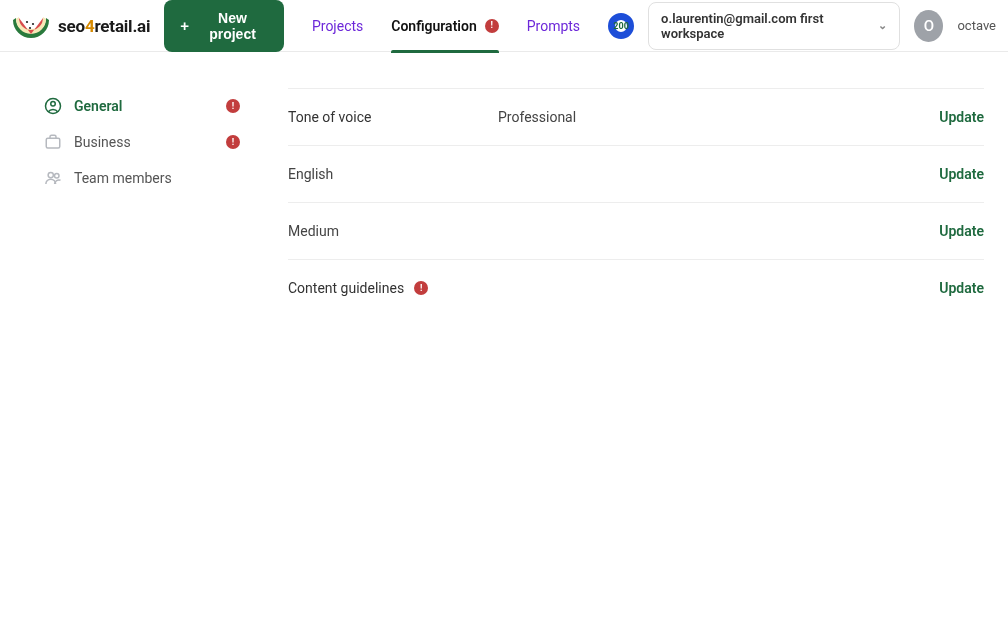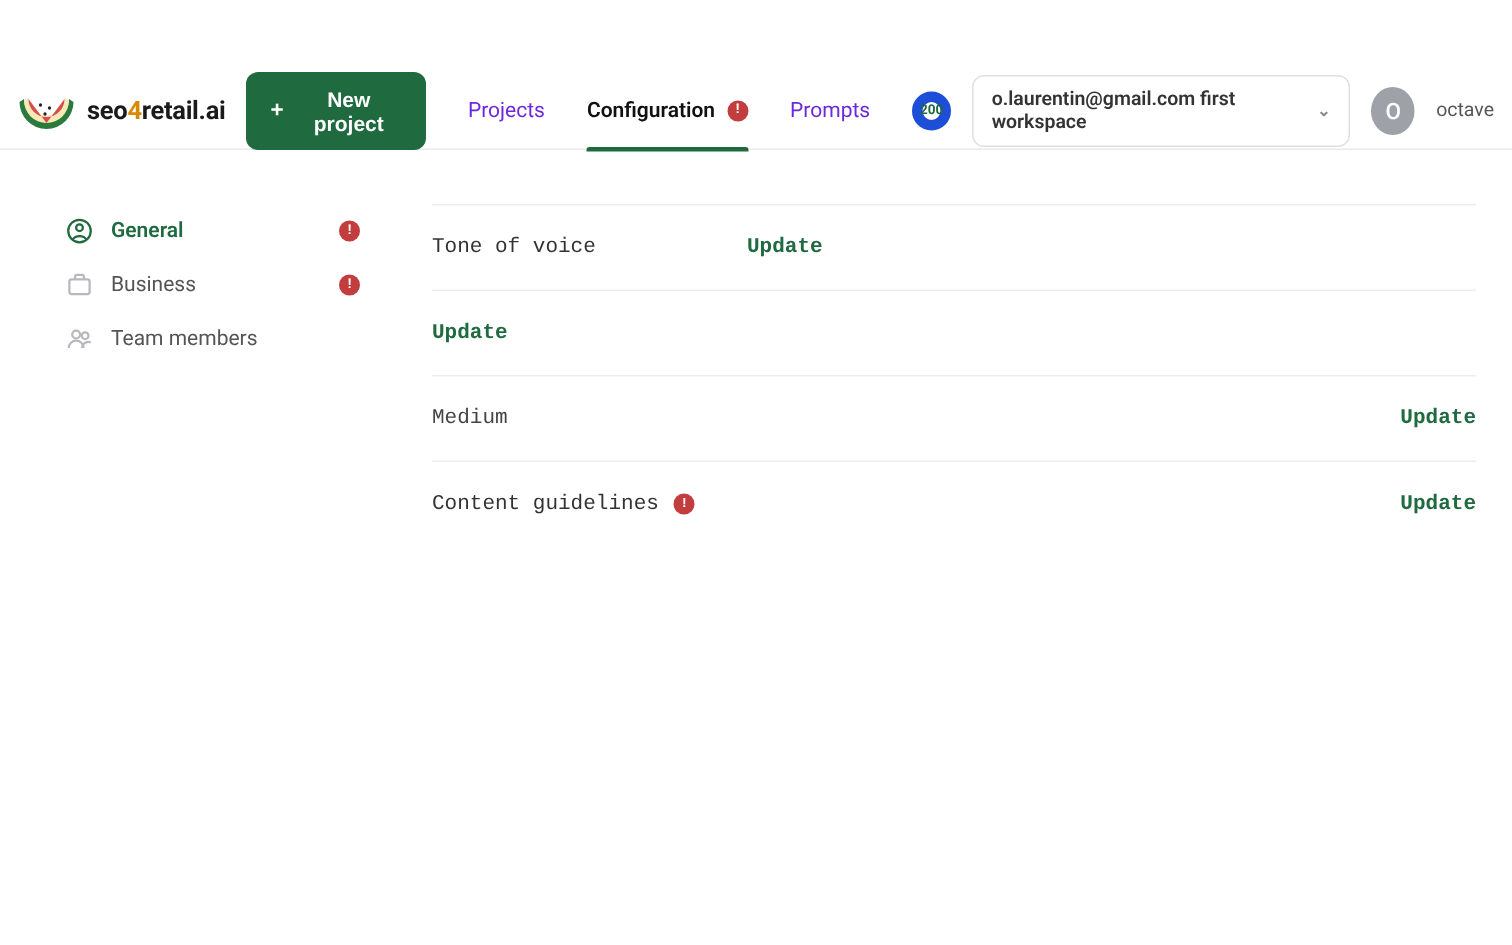--- a/index.html
+++ b/index.html
@@ -12,21 +12,20 @@
     overflow: hidden;
   }
   
   .topbar {
     display: flex;
     align-items: center;
     height: 52px;
     padding: 0 12px 0 10px;
     border-bottom: 1px solid #eaeaea;
     gap: 14px;
-    margin-top: 48px;
   }
   .logo-wrap {
     display: flex;
     align-items: center;
     gap: 6px;
   }
   .logo-icon {
     width: 42px;
     height: 28px;
     position: relative;
@@ -187,21 +186,20 @@
   .divider {
     height: 1px;
     background: #ededed;
   }
   .row {
     display: flex;
     align-items: center;
     padding: 20px 0;
     border-bottom: 1px solid #ededed;
     font-size: 14px;
-    font-family: Liberation Mono, monospace;
   }
   .row:last-child { border-bottom: none; }
   .row .k {
     width: 210px;
     color: #333;
     display: flex;
     align-items: center;
     gap: 10px;
   }
   .row .v {
@@ -314,24 +312,26 @@
 
   </div>
 
   <div class="content">
     <div class="divider"></div>
 
     <div class="row">
       <div class="k">
         <span>Tone of voice</span>
       </div>
+      <div class="v">Professional</div>
       <div class="action">Update</div>
     </div>
 
     <div class="row">
+      <div class="v">English</div>
       <div class="action">Update</div>
     </div>
 
     <div class="row">
       <div class="v">Medium</div>
       <div class="action">Update</div>
     </div>
 
     <div class="row">
       <div class="k">

